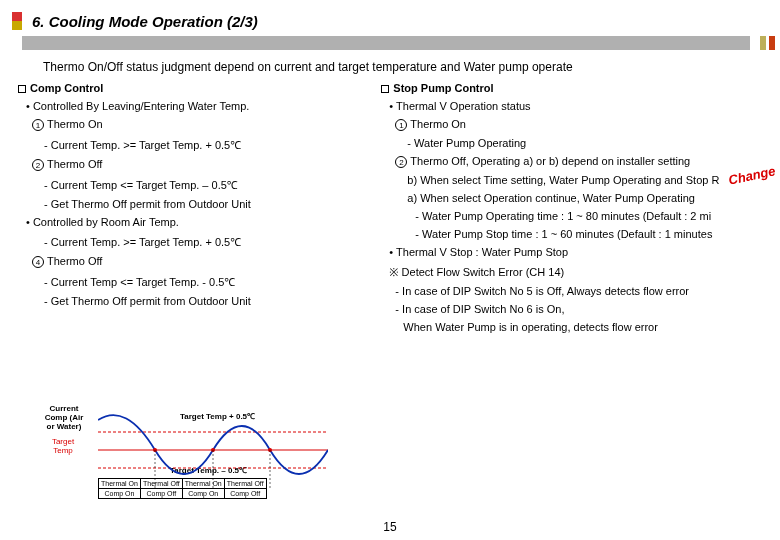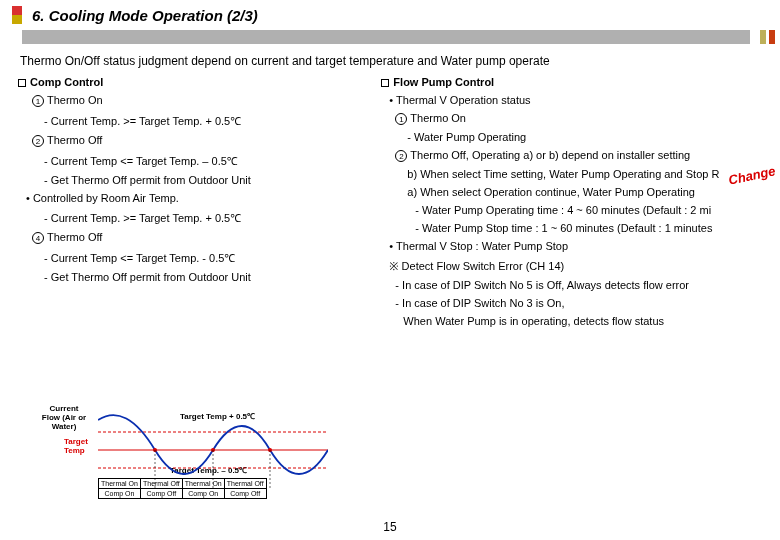--- a/index.html
+++ b/index.html
@@ -9,21 +9,21 @@
     color: #000;
     width: 780px;
     height: 540px;
     background: #fff;
     position: relative;
     overflow: hidden;
   }
   .header-row {
     display: flex;
     align-items: center;
-    padding: 6px 12px 6px 12px;
+    padding: 12px 12px 6px 12px;
   }
   .title-block {
     width: 10px;
     height: 18px;
     background: linear-gradient(to bottom, #d93030 50%, #c8a800 50%);
     margin-right: 10px;
   }
   .title-text {
     font-size: 15px;
     font-weight: bold;
@@ -43,20 +43,21 @@
     height: 14px;
     width: 30px;
     display: flex;
   }
   .bar-end span:first-child { width: 10px; background:#fff; height:100%;}
   .bar-end span:nth-child(2){ width:6px; background:#bdb05a; height:100%;}
   .bar-end span:nth-child(3){ width:6px; background:#c83c10; height:100%; margin-left:3px;}
   .intro {
     padding: 10px 20px 8px 20px;
     font-size: 12px;
+    margin-left: 23px;
   }
   .cols {
     display: flex;
     padding: 0 18px;
     gap: 12px;
   }
   .col-left { width: 48%; }
   .col-right { width: 52%; }
   .sec-head {
     font-weight: bold;
@@ -90,28 +91,28 @@
     position:absolute;
     left:0; top:8px;
     width:48px;
     text-align:center;
     font-size:8px;
     font-weight:bold;
     line-height:1.15;
   }
   .target-lbl {
     position:absolute;
-    left:24px;
+    left:3px;
     top:42px;
     width:40px;
     font-size:8px;
     line-height:1.1;
     color:#d90000;
-    font-weight:bold;
-    text-align:left;
+    font-weight:normal;
+    text-align:center;
   }
   .svgbox {
     position:absolute;
     left:58px;
     top:0;
     width:230px;
     height:106px;
   }
   .lab-plus {
     position:absolute;
@@ -171,58 +172,59 @@
     </div>
 </div>
 
 <div class="intro">Thermo On/Off status judgment depend on current and target temperature and Water pump operate</div>
 
 <div class="cols">
 
   <div class="col-left">
     <div class="sec-head"><span class="sq"></span><span>Comp Control</span></div>
 
+    <div class="lvl1">• <span>Controlled By Leaving/Entering Water Temp.</span></div>
     <div class="lvl2"><span class="circnum">1</span><span>Thermo On</span></div>
     <div class="lvl3">- Current Temp. &gt;= Target Temp. + 0.5℃</div>
     <div class="lvl2"><span class="circnum">2</span><span>Thermo Off</span></div>
     <div class="lvl3">- Current Temp &lt;= Target Temp. – 0.5℃</div>
     <div class="lvl3">- Get Thermo Off permit from Outdoor Unit</div>
 
     <div class="lvl1">• <span>Controlled by Room Air Temp.</span></div>
     <div class="lvl3">- Current Temp. &gt;= Target Temp. + 0.5℃</div>
     <div class="lvl2"><span class="circnum">4</span><span>Thermo Off</span></div>
     <div class="lvl3">- Current Temp &lt;= Target Temp. - 0.5℃</div>
     <div class="lvl3">- Get Thermo Off permit from Outdoor Unit</div>
   </div>
 
   <div class="col-right">
-    <div class="sec-head"><span class="sq"></span><span>Flow Pump Control</span></div>
+    <div class="sec-head"><span class="sq"></span><span>Stop Pump Control</span></div>
 
     <div class="lvl1">• <span>Thermal V Operation status</span></div>
     <div class="lvl2"><span class="circnum">1</span><span>Thermo On</span></div>
     <div class="lvl3">- Water Pump Operating</div>
     <div class="lvl2"><span class="circnum">2</span><span>Thermo Off, Operating a) or b) depend on installer setting</span></div>
     <div class="lvl3">b) When select Time setting, Water Pump Operating and Stop R</div>
     <div class="lvl3">a) When select Operation continue, Water Pump Operating</div>
-    <div class="lvl4">- Water Pump Operating time : 4 ~ 60 minutes (Default : 2 mi</div>
+    <div class="lvl4">- Water Pump Operating time : 1 ~ 80 minutes (Default : 2 mi</div>
     <div class="lvl4">- Water Pump Stop time : 1 ~ 60 minutes (Default : 1 minutes</div>
 
     <div class="lvl1">• <span>Thermal V Stop : Water Pump Stop</span></div>
 
     <div class="lvl1" style="margin-top:6px;">※ Detect Flow Switch Error (CH 14)</div>
     <div class="lvl2">- In case of DIP Switch No 5 is Off, Always detects flow error</div>
-    <div class="lvl2">- In case of DIP Switch No 3 is On,</div>
-    <div class="lvl2" style="margin-left:22px;">When Water Pump is in operating, detects flow status</div>
+    <div class="lvl2">- In case of DIP Switch No 6 is On,</div>
+    <div class="lvl2" style="margin-left:22px;">When Water Pump is in operating, detects flow error</div>
   </div>
 </div>
 
 <div class="stamp">Change</div>
 
 <div class="graph-wrap">
-  <div class="graph-label-left">Current Flow (Air or Water)</div>
+  <div class="graph-label-left">Current Comp (Air or Water)</div>
   <div class="target-lbl">Target Temp</div>
   <div class="lab-plus">Target Temp + 0.5℃</div>
   <div class="lab-minus">Target Temp. – 0.5℃</div>
   <svg class="svgbox" viewBox="0 0 230 82">
     <line x1="0" y1="24" x2="230" y2="24" stroke="#d90000" stroke-dasharray="3,2" stroke-width="1"></line>
     <line x1="0" y1="42" x2="230" y2="42" stroke="#d90000" stroke-width="1.2"></line>
     <line x1="0" y1="60" x2="230" y2="60" stroke="#d90000" stroke-dasharray="3,2" stroke-width="1"></line>
     <path d="M0 12 Q 28 -6 57 42 Q 86 90 115 42 Q 144 -6 172 42 Q 201 90 230 42" stroke="#0a2fb0" stroke-width="1.8" fill="none"></path>
     <circle cx="57" cy="42" r="2" fill="#d90000"></circle>
     <circle cx="115" cy="42" r="2" fill="#d90000"></circle>

